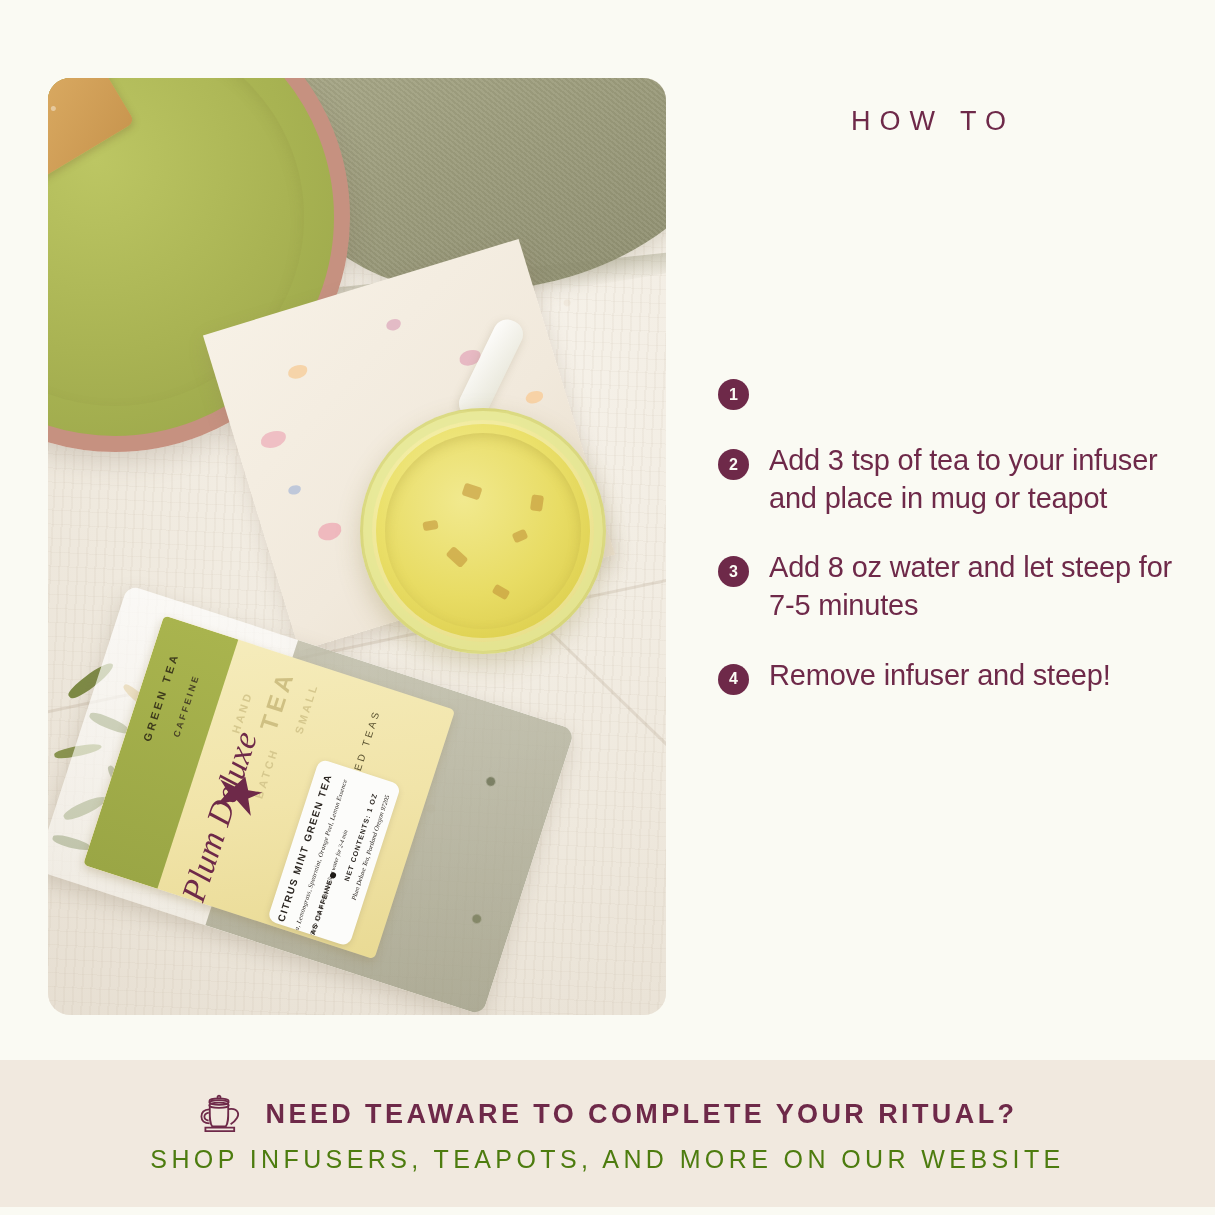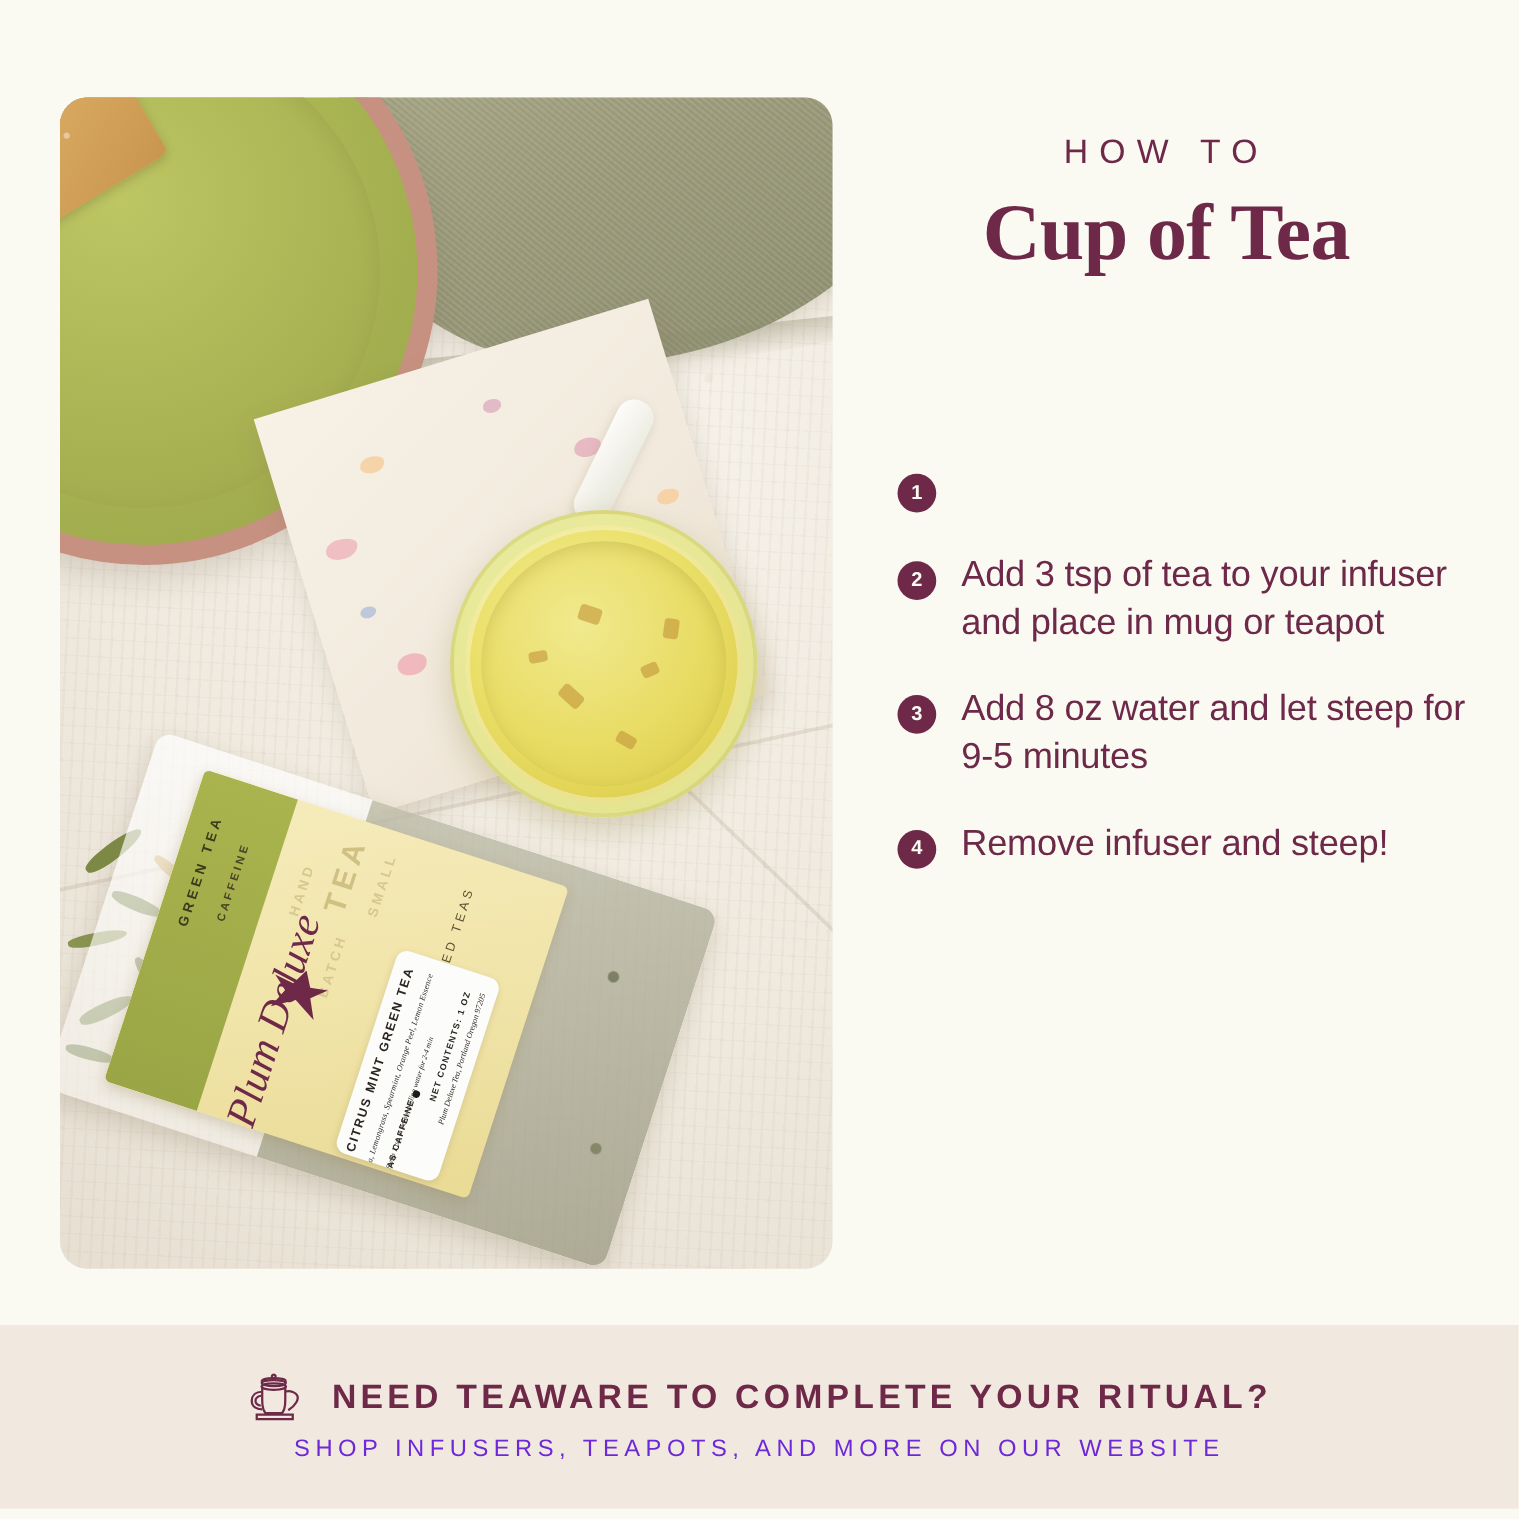--- a/index.html
+++ b/index.html
@@ -261,21 +261,21 @@
     display:flex; flex-direction:column; align-items:center; justify-content:center;
     gap:10px;
   }
   .banner-row{ display:flex; align-items:center; gap:22px; }
   .teapot{ width:46px; height:42px; flex:0 0 auto; }
   .banner-line1{
     font-size:27px; font-weight:700; letter-spacing:3.4px; color:#6E2949;
     white-space:nowrap;
   }
   .banner-line2{
-    font-size:19px; font-weight:400; letter-spacing:4.4px; color:#6d28d9;
+    font-size:25px; font-weight:400; letter-spacing:4.4px; color:#4d7c0f;
     white-space:nowrap;
   }
 </style>
 </head>
 <body>
 
 <div class="poster">
 
   <div class="photo-wrap">
     <div class="photo">
@@ -350,34 +350,33 @@
             <span class="wl wl-addr">Plum Deluxe Tea, Portland Oregon 97205</span>
           </div>
         </div>
       </div>
     </div>
   </div>
 
   <div class="right">
     <div class="kicker">HOW TO</div>
     <div class="title">
-      <div>Cup of Tea</div>
     </div>
 
     <div class="steps">
       <div class="step">
         <div class="badge">1</div>
       </div>
       <div class="step">
         <div class="badge">2</div>
         <div class="step-text">Add 3 tsp of tea to your infuser and place in mug or teapot</div>
       </div>
       <div class="step">
         <div class="badge">3</div>
-        <div class="step-text">Add 8 oz water and let steep for 9-5 minutes</div>
+        <div class="step-text">Add 8 oz water and let steep for 7-5 minutes</div>
       </div>
       <div class="step">
         <div class="badge">4</div>
         <div class="step-text">Remove infuser and steep!</div>
       </div>
     </div>
   </div>
 
   <div class="banner">
     <div class="banner-row">

